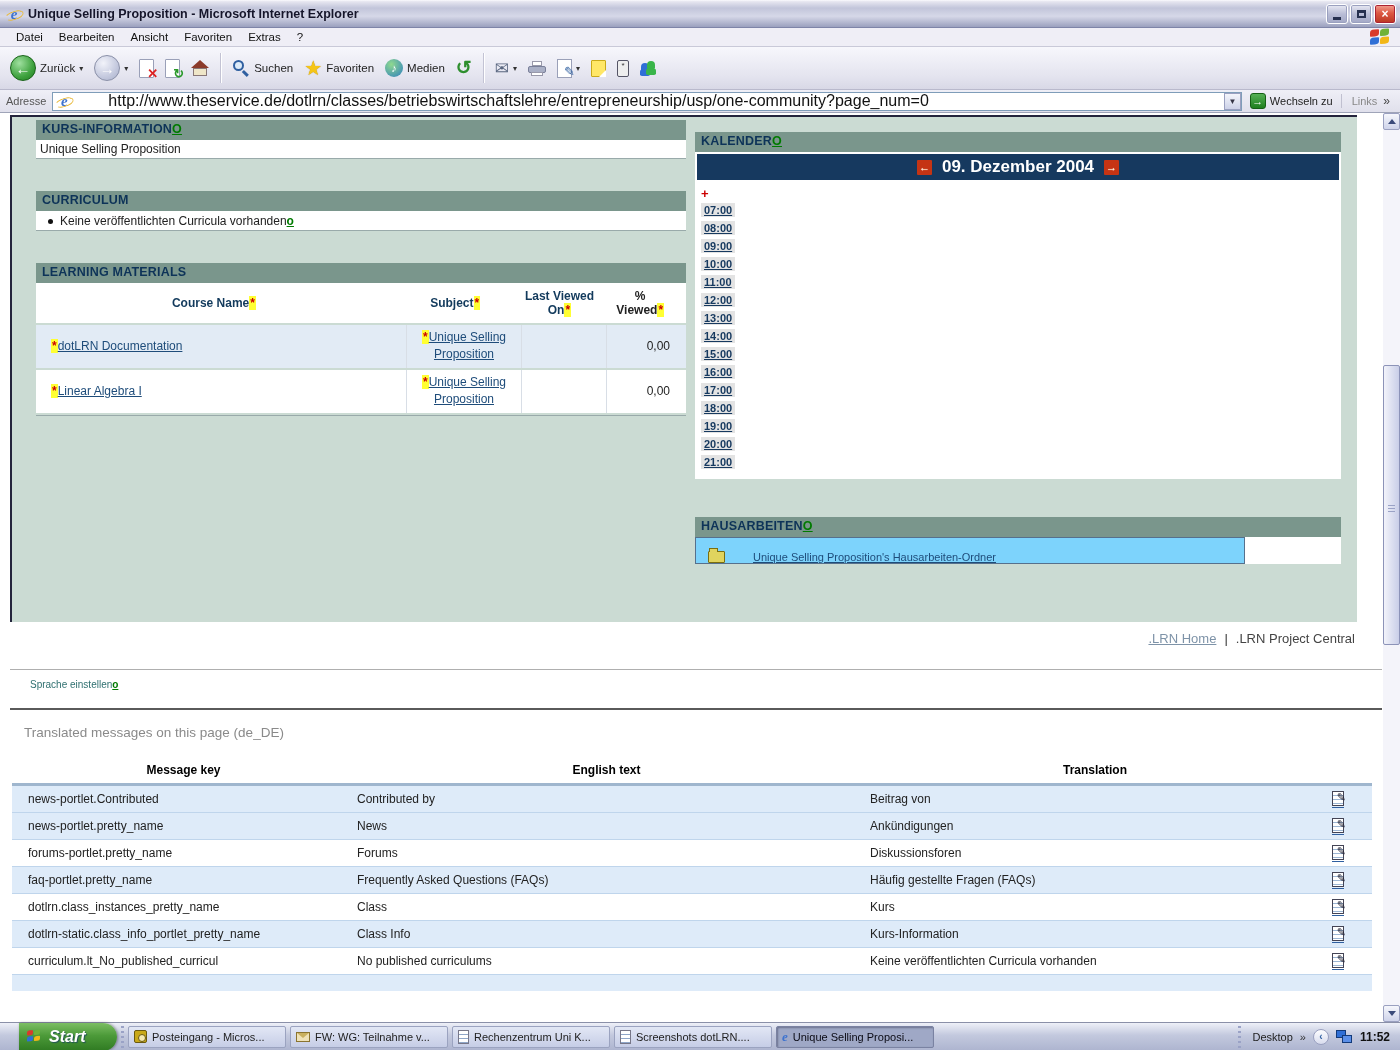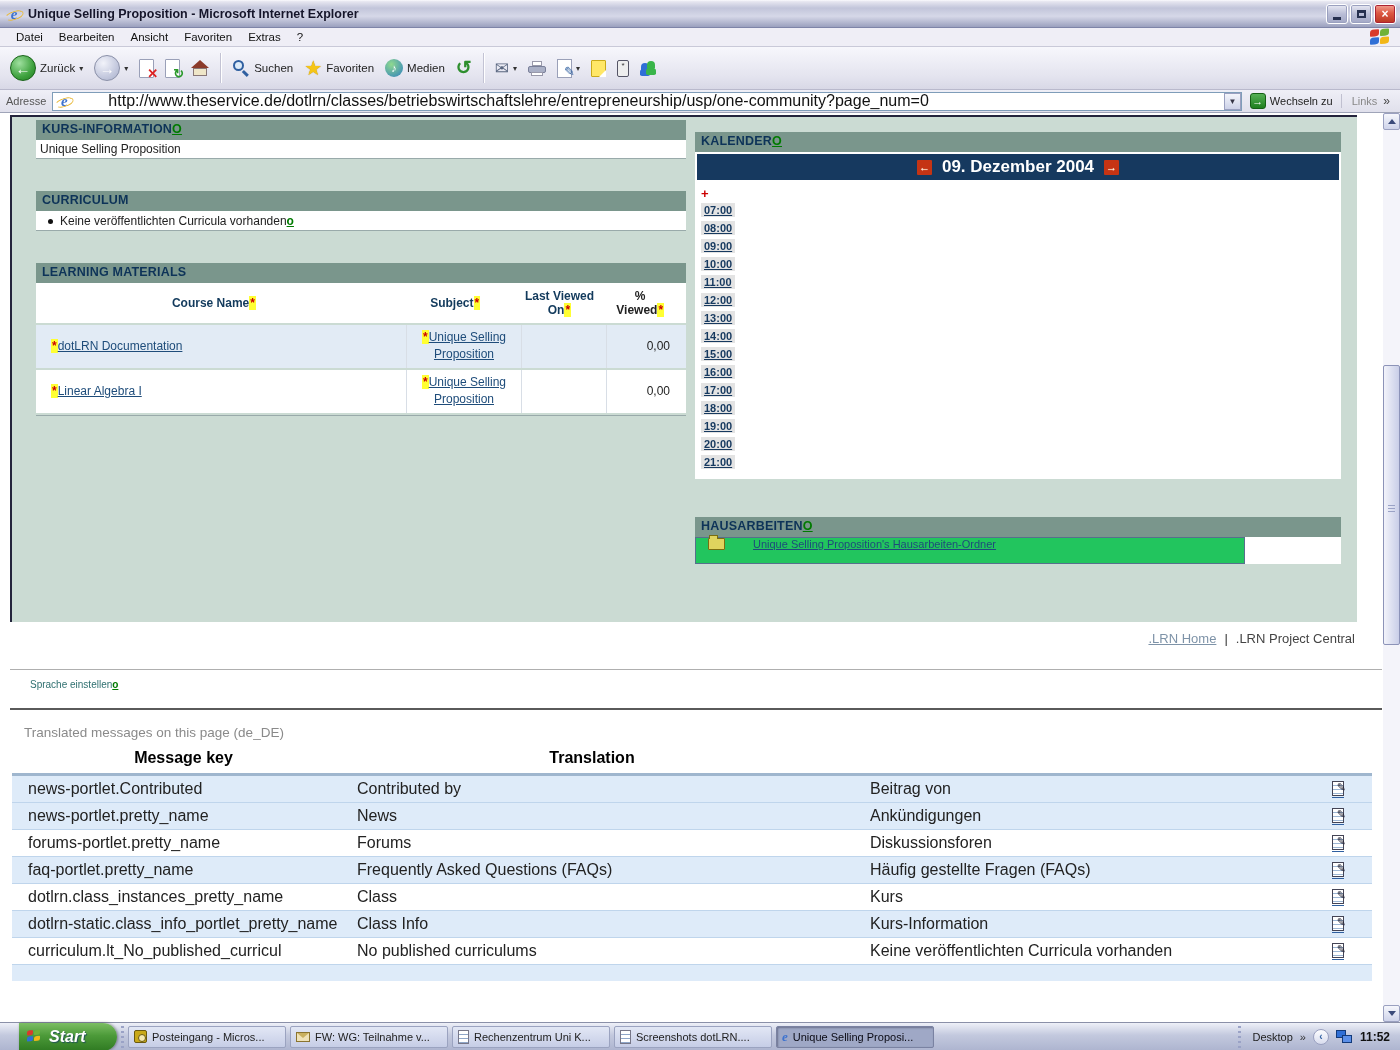--- a/index.html
+++ b/index.html
@@ -140,35 +140,35 @@
   .cal-arrow { width:15px; height:15px; background:#C53414; color:#8B1A00; font-size:11px; font-weight:bold;
     display:flex; align-items:center; justify-content:center; border-radius:1px; text-shadow:0 0 1px #FFD; color:#FFE9D8; }
   .cal-plus { color:#C00; font-weight:bold; font-size:13px; margin:6px 0 2px 4px; }
   .timelist { padding-left:4px; }
   .time-cell { display:table; margin-bottom:4px; background:#E3E3E3; padding:1px 3px; }
   .time-cell a { color:#16395F; font-weight:bold; font-size:11px; text-decoration:underline; }
 
   
   .hw-head { margin-top:8px; }
   .hw-body { background:#fff; height:27px; }
-  .hw-row { width:550px; height:27px; background:#22c55e; border:1px solid #56708C; display:flex; align-items:flex-start; gap:28px; padding-left:12px; }
+  .hw-row { width:550px; height:27px; background:#7dd3fc; border:1px solid #56708C; display:flex; align-items:flex-end; gap:28px; padding-left:12px; }
   .folder { position:relative; width:17px; height:12px; background:#E0D45E; border:1px solid #7A6E10; border-radius:1px; }
   .folder::before { content:""; position:absolute; top:-4px; left:0; width:7px; height:3px; background:#E0D45E; border:1px solid #7A6E10; border-bottom:none; }
 
   
   .lrn-line { position:absolute; top:518px; right:45px; font-size:13px; color:#444; }
   .lrn-line a { color:#7E93A8; text-decoration:underline; }
   .lrn-line .sep { margin:0 8px; color:#333; }
   .hr1 { position:absolute; top:556px; left:10px; width:1372px; border-top:1px solid #AFAFAF; }
   .hr2 { position:absolute; top:595px; left:10px; width:1372px; border-top:2px solid #5A5A5A; }
   .sprache { position:absolute; top:566px; left:30px; font-size:10px; color:#2F7070; }
   .trans-head { position:absolute; top:612px; left:24px; font-size:13.5px; color:#8A8A8A; }
 
   
-  .ttable { position:absolute; top:636px; left:12px; width:1360px; font-size:16px; color:#222; }
+  .ttable { position:absolute; top:650px; left:12px; width:1360px; font-size:12px; color:#222; }
   .thead { display:flex; font-weight:bold; color:#000; padding-bottom:6px; }
   .thead > div { text-align:center; }
   .th-key { width:343px; } .th-en { width:503px; } .th-tr { width:474px; } .th-ic { width:40px; }
   .tbar { height:3px; background:#9FB6CE; }
   .trow { display:flex; align-items:center; height:27px; border-bottom:1px solid #BFD5EC; }
   .trow.odd { background:#DEEBF9; }
   .td-key { width:343px; padding-left:16px; } .td-en { width:503px; padding-left:2px; } .td-tr { width:474px; padding-left:12px; }
   .td-ic { width:40px; display:flex; justify-content:flex-start; }
   .edit-link { display:inline-block; border-bottom:1px solid #2F5FA0; padding-bottom:1px; }
   .edit-ic { position:relative; display:block; width:12px; height:15px; background:#fff; border:1px solid #445;
@@ -484,20 +484,21 @@
 
     <div class="hr1"></div>
     <div class="sprache"><span>Sprache einstellen</span><a href="#" class="tmark lower">o</a></div>
     <div class="hr2"></div>
 
     <div class="trans-head">Translated messages on this page (de_DE)</div>
 
     <div class="ttable">
       <div class="thead">
         <div class="th-key">Message key</div>
+        <div class="th-en">English text</div>
         <div class="th-tr">Translation</div>
         <div class="th-ic"></div>
       </div>
       <div class="tbar"></div>
 
       <div class="trow odd">
         <div class="td-key">news-portlet.Contributed</div>
         <div class="td-en">Contributed by</div>
         <div class="td-tr">Beitrag von</div>
         <div class="td-ic">

